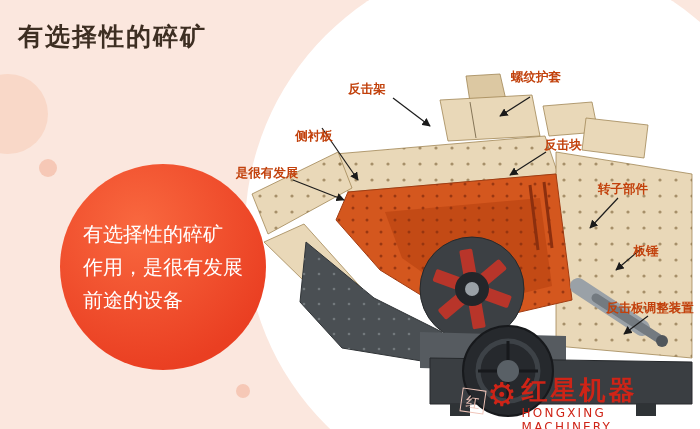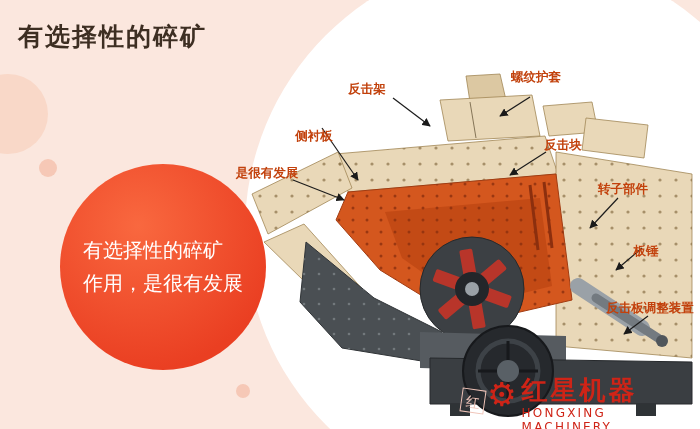--- a/index.html
+++ b/index.html
@@ -159,20 +159,21 @@
   <div class="part-label lbl-5">转子部件</div>
   <div class="part-label lbl-6">板锤</div>
   <div class="part-label lbl-7">反击板调整装置</div>
 
   <div class="page-title">有选择性的碎矿</div>
 
   <div class="promo-circle">
     <div class="promo-text">
       <div>有选择性的碎矿</div>
       <div>作用，是很有发展</div>
+      <div>前途的设备</div>
     </div>
   </div>
 
   <div class="stamp">红</div>
   <div class="logo">
     <span class="logo-gear">⚙</span>
     <span>
       <div class="logo-brand">红星机器</div>
       <div class="logo-sub">HONGXING MACHINERY</div>
     </span>

